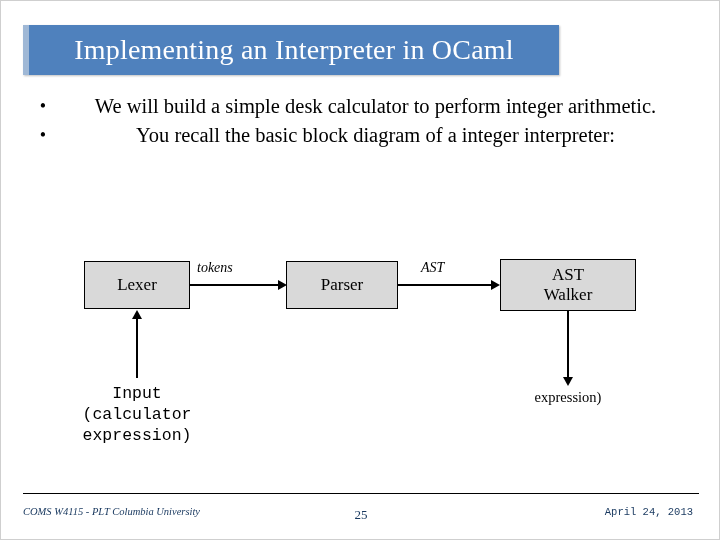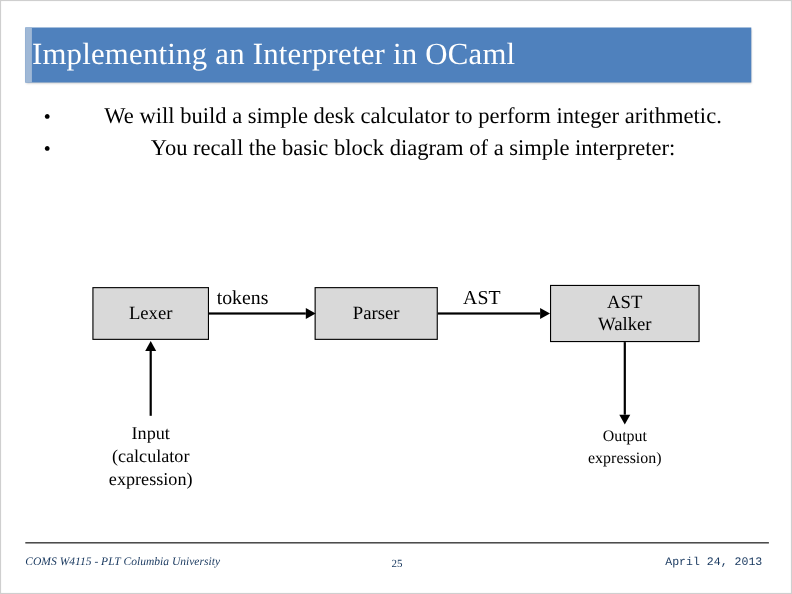--- a/index.html
+++ b/index.html
@@ -19,27 +19,28 @@
     height: 540px;
     background: #ffffff;
     box-sizing: border-box;
     border: 1px solid #cfcfcf;
   }
   
   #title-bar {
     position: absolute;
     left: 22px;
     top: 24px;
-    width: 660px;
+    width: 536px;
     height: 50px;
     background: #4f81bd;
     border-left: 6px solid #9fb8d6;
     box-sizing: border-box;
     display: flex;
     align-items: center;
+    justify-content: center;
     box-shadow: 1px 1px 2px rgba(0,0,0,0.25);
   }
   #title-text {
     color: #ffffff;
     font-size: 28px;
     font-family: "Liberation Serif", serif;
     letter-spacing: 0.2px;
     white-space: nowrap;
   }
   
@@ -114,40 +115,42 @@
   }
   .arrow-head-down {
     position: absolute;
     width: 0; height: 0;
     border-left: 5px solid transparent;
     border-right: 5px solid transparent;
     border-top: 9px solid #000000;
   }
   .edge-label {
     position: absolute;
-    font-size: 18px;
-    color: #000000;
-    white-space: nowrap;
-    font-family: "Liberation Serif", serif;
+    font-size: 14px;
+    color: #000000;
+    white-space: nowrap;
+    font-family: "Liberation Serif", serif;
+    font-style: italic;
   }
   #label-tokens { left: 196px; top: 9px; }
   #label-ast    { left: 420px; top: 9px; }
 
   .caption {
     position: absolute;
     text-align: center;
     color: #000000;
     font-family: "Liberation Serif", serif;
   }
   #caption-input {
     left: 76px;
     top: 132px;
     width: 120px;
     font-size: 16.5px;
     line-height: 21px;
+    font-family: Liberation Mono, monospace;
   }
   #caption-output {
     left: 456px;
     top: 136px;
     width: 222px;
     font-size: 14.5px;
     line-height: 20px;
   }
   
   #footer {
@@ -168,21 +171,21 @@
     font-family: "Liberation Serif", serif;
     white-space: nowrap;
     font-style: italic;
   }
   #footer-center {
     position: absolute;
     left: 0;
     top: 506px;
     width: 720px;
     text-align: center;
-    font-size: 10px;
+    font-size: 13px;
     color: #17375e;
     font-family: "Liberation Serif", serif;
   }
   #footer-right {
     position: absolute;
     right: 26px;
     top: 505px;
     font-size: 10.5px;
     color: #17375e;
     font-family: Liberation Mono, monospace;
@@ -198,21 +201,21 @@
     <div id="title-text">Implementing an Interpreter in OCaml</div>
   </div>
 
   <div id="bullets">
     <div class="bullet">
       <span class="bullet-mark">•</span>
       <span class="bullet-text">We will build a simple desk calculator to perform integer arithmetic.</span>
     </div>
     <div class="bullet">
       <span class="bullet-mark">•</span>
-      <span class="bullet-text">You recall the basic block diagram of a simple interpreter:</span>
+      <span class="bullet-text">You recall the basic block diagram of a integer interpreter:</span>
     </div>
   </div>
 
   <div id="diagram">
 
     <div class="box" id="box-parser">
       <span>Parser</span>
     </div>
     <div class="box" id="box-lexer">
       <span>Lexer</span>
@@ -234,21 +237,20 @@
 
     <div class="arrow-line" style="left:566px; top:60px; width:2px; height:66px;"></div>
     <div class="arrow-head-down" style="left:562px; top:126px;"></div>
 
     <div class="caption" id="caption-input">
       <div>Input</div>
       <div>(calculator</div>
       <div>expression)</div>
     </div>
     <div class="caption" id="caption-output">
-      <div>Output</div>
       <div>expression)</div>
     </div>
 
   </div>
 
   <div id="footer"></div>
   <div id="footer-left">COMS W4115 - PLT   Columbia University</div>
   <div id="footer-center">25</div>
   <div id="footer-right">April 24, 2013</div>
 

